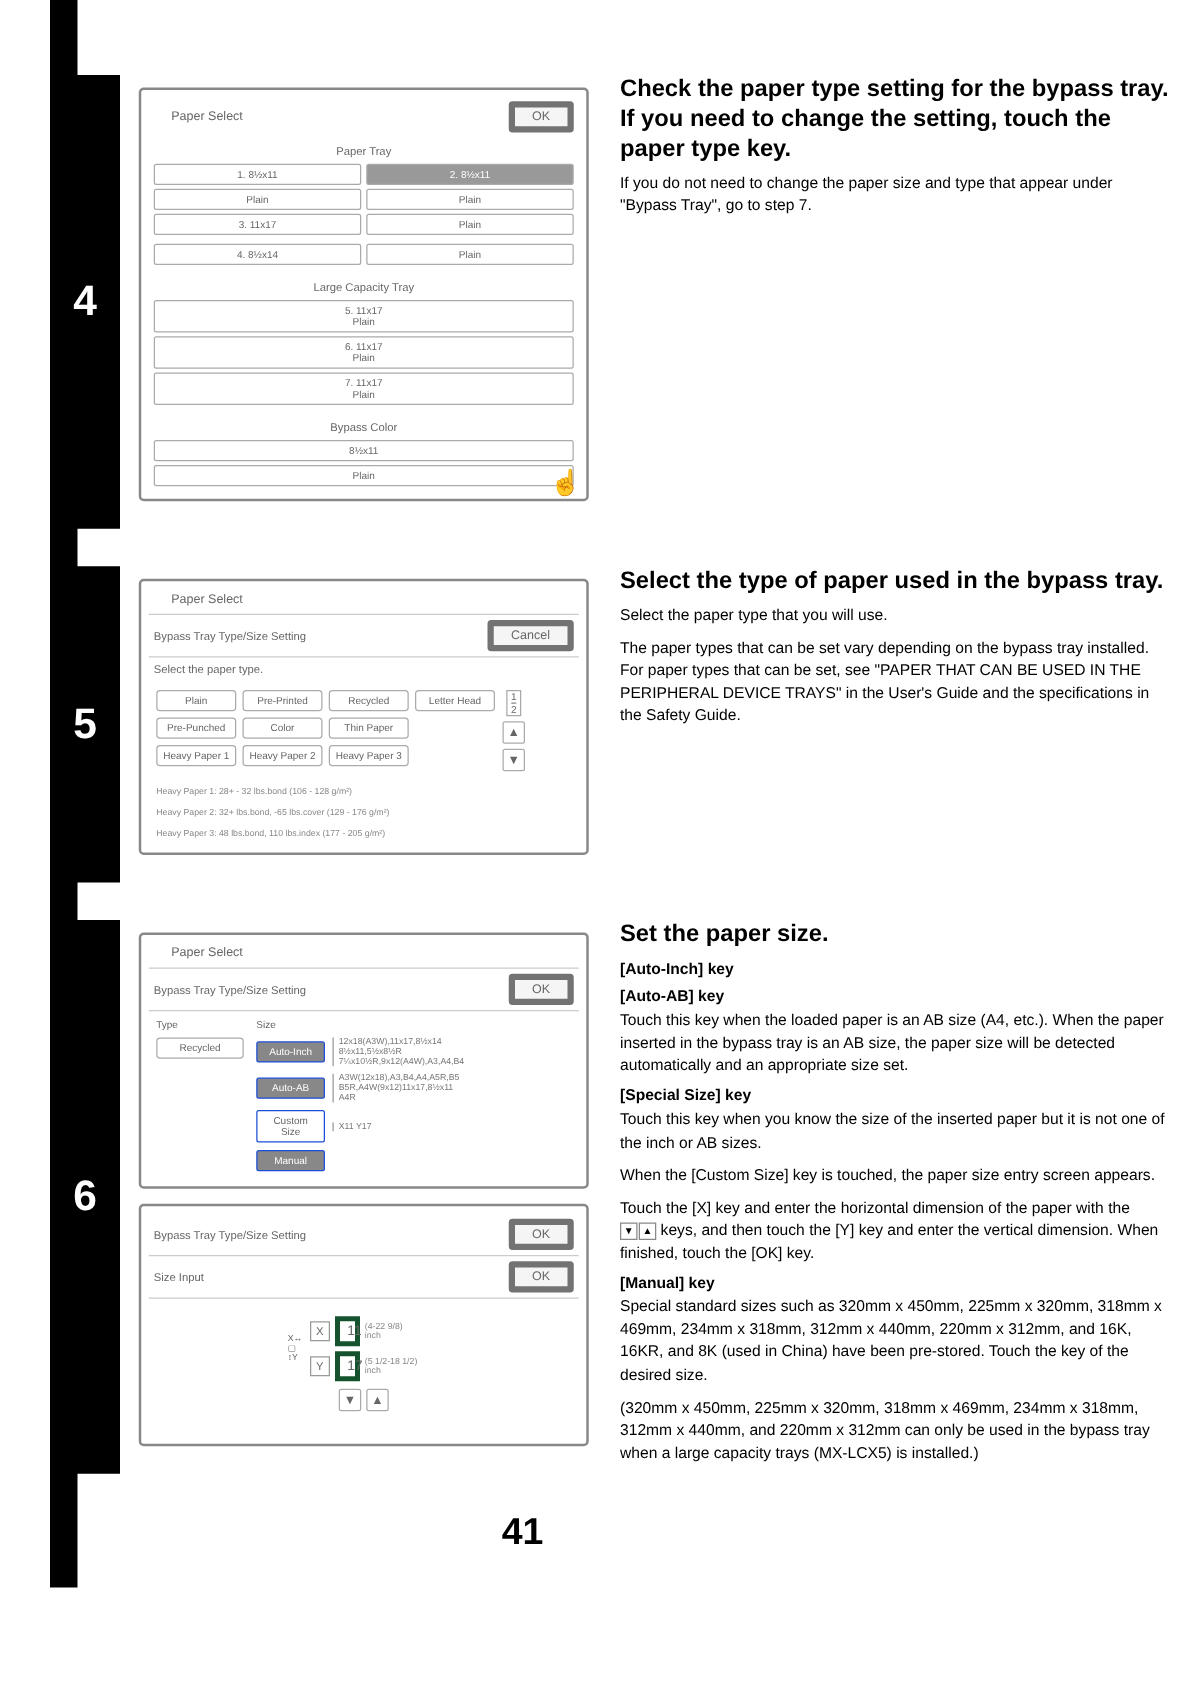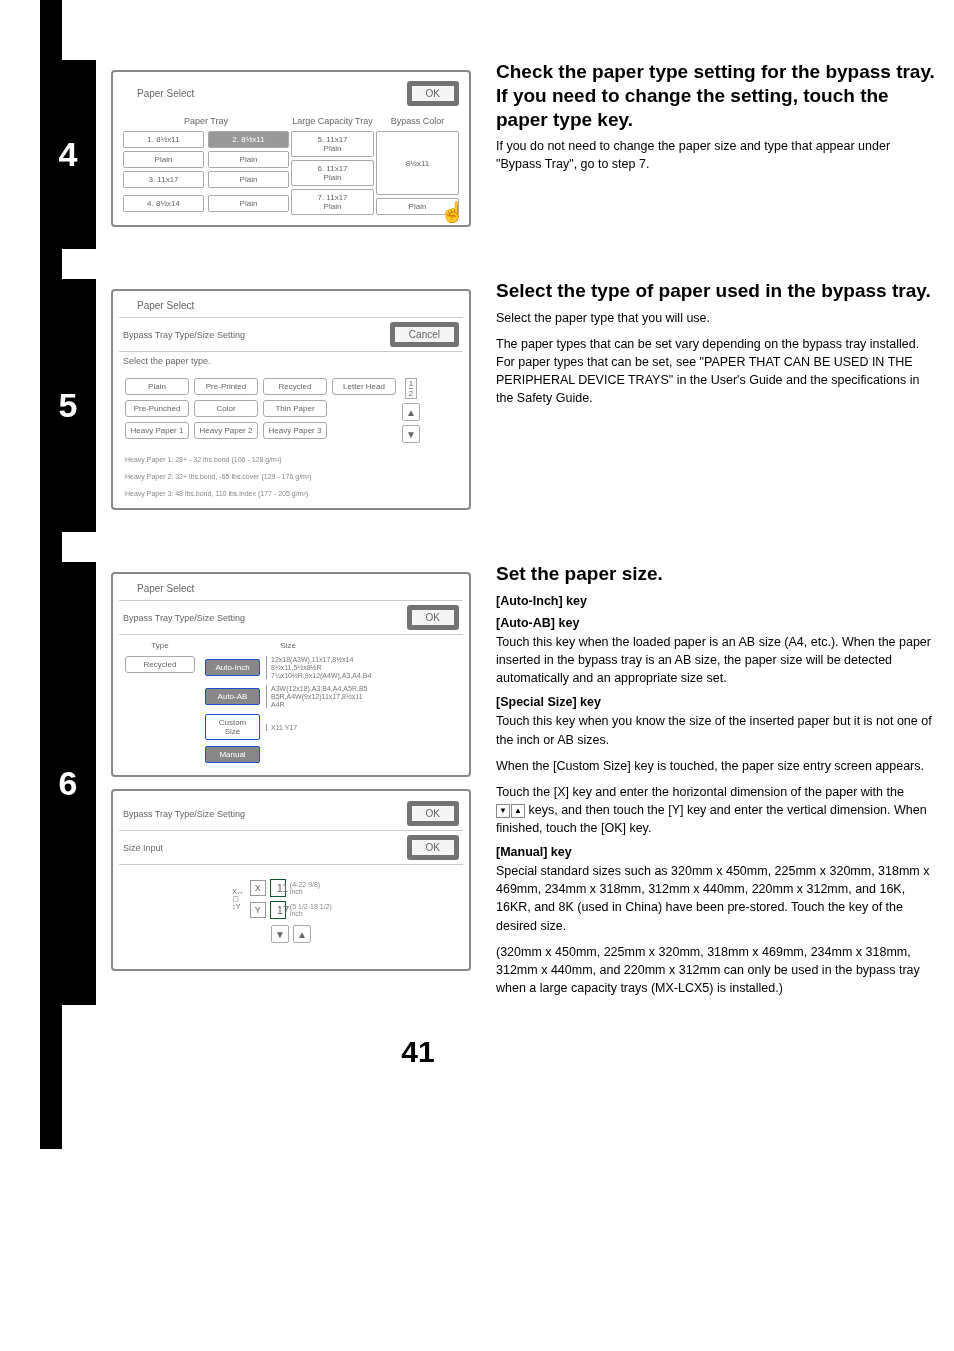--- a/index.html
+++ b/index.html
@@ -60,21 +60,21 @@
     padding: 3px 4px 6px 4px;
   }
   .dlg-title { font-size: 10px; margin-left: 14px; }
   .dlg-btn {
     border: 5px solid #737373;
     border-radius: 3px;
     padding: 2px 14px;
     font-size: 10px;
     background: #f5f5f5;
   }
-  .tray-cols { display: flex; gap: 2px; padding: 4px; }
+  .tray-cols { display: flex; gap: 13px; padding: 4px; flex-direction: column; }
   .tray-col { flex: 1; display: flex; flex-direction: column; gap: 3px; align-items: stretch; }
   .tray-col-label { text-align: center; font-size: 9px; margin-bottom: 2px; }
   .tray-row { display: flex; gap: 4px; }
   .tray-cell {
     border: 1px solid #aaa;
     border-radius: 2px;
     padding: 3px 2px;
     font-size: 8px;
     text-align: center;
     background: #fff;
@@ -92,29 +92,29 @@
     border: 1px solid #aaa; border-radius: 3px;
     padding: 3px 4px; font-size: 8px; text-align: center;
     width: 64px; background: #fff;
   }
   .scroll-col { display: flex; flex-direction: column; gap: 4px; align-items: center; font-size: 8px; }
   .scroll-frac { border: 1px solid #aaa; padding: 0 3px; font-size: 8px; }
   .arrow-btn { border: 1px solid #aaa; width: 18px; height: 18px; display: flex; align-items: center; justify-content: center; font-size: 10px; border-radius: 2px; }
   .footnote { font-size: 7px; color: #888; padding: 4px 6px; line-height: 1.3; }
   .size-row { display: flex; gap: 10px; padding: 6px; align-items: flex-start; }
   .size-left { display: flex; flex-direction: column; gap: 6px; width: 70px; }
-  .size-left-label { font-size: 8px; text-align: center; }
+  .size-left-label { font-size: 8px; text-align: left; }
   .size-mid { display: flex; flex-direction: column; gap: 6px; }
   .size-btn-row { display: flex; align-items: center; gap: 4px; }
   .dark-btn { background: #888; color: #fff; border: 1px solid #1d4ed8; border-radius: 2px; padding: 3px 6px; font-size: 8px; width: 55px; text-align: center; }
   .bracket-text { font-size: 7px; line-height: 1.1; color: #777; border-left: 1px solid #999; padding-left: 4px; margin-left: 2px; }
   .custom-input { display: flex; flex-direction: column; align-items: center; gap: 6px; padding: 14px 10px 20px 10px; }
   .axis-diag { font-size: 8px; display: flex; align-items: center; gap: 2px; }
   .axis-box { border: 1px solid #999; padding: 2px 4px; font-size: 9px; background: #fff; }
-  .val-box { border: 1px solid #14532d; padding: 2px 6px; font-size: 11px; background: #fff; width: 16px; text-align: center; }
+  .val-box { border: 4px solid #14532d; padding: 2px 6px; font-size: 11px; background: #fff; width: 16px; text-align: center; }
   .range-text { font-size: 7px; color: #888; width: 60px; }
   .heading {
     font-size: 19px;
     font-weight: bold;
     line-height: 1.25;
     margin-bottom: 6px;
   }
   .body-text { font-size: 12.5px; line-height: 1.45; margin-bottom: 8px; }
   .subhead { font-size: 12.5px; font-weight: bold; margin-top: 8px; margin-bottom: 3px; }
   .page-num {

